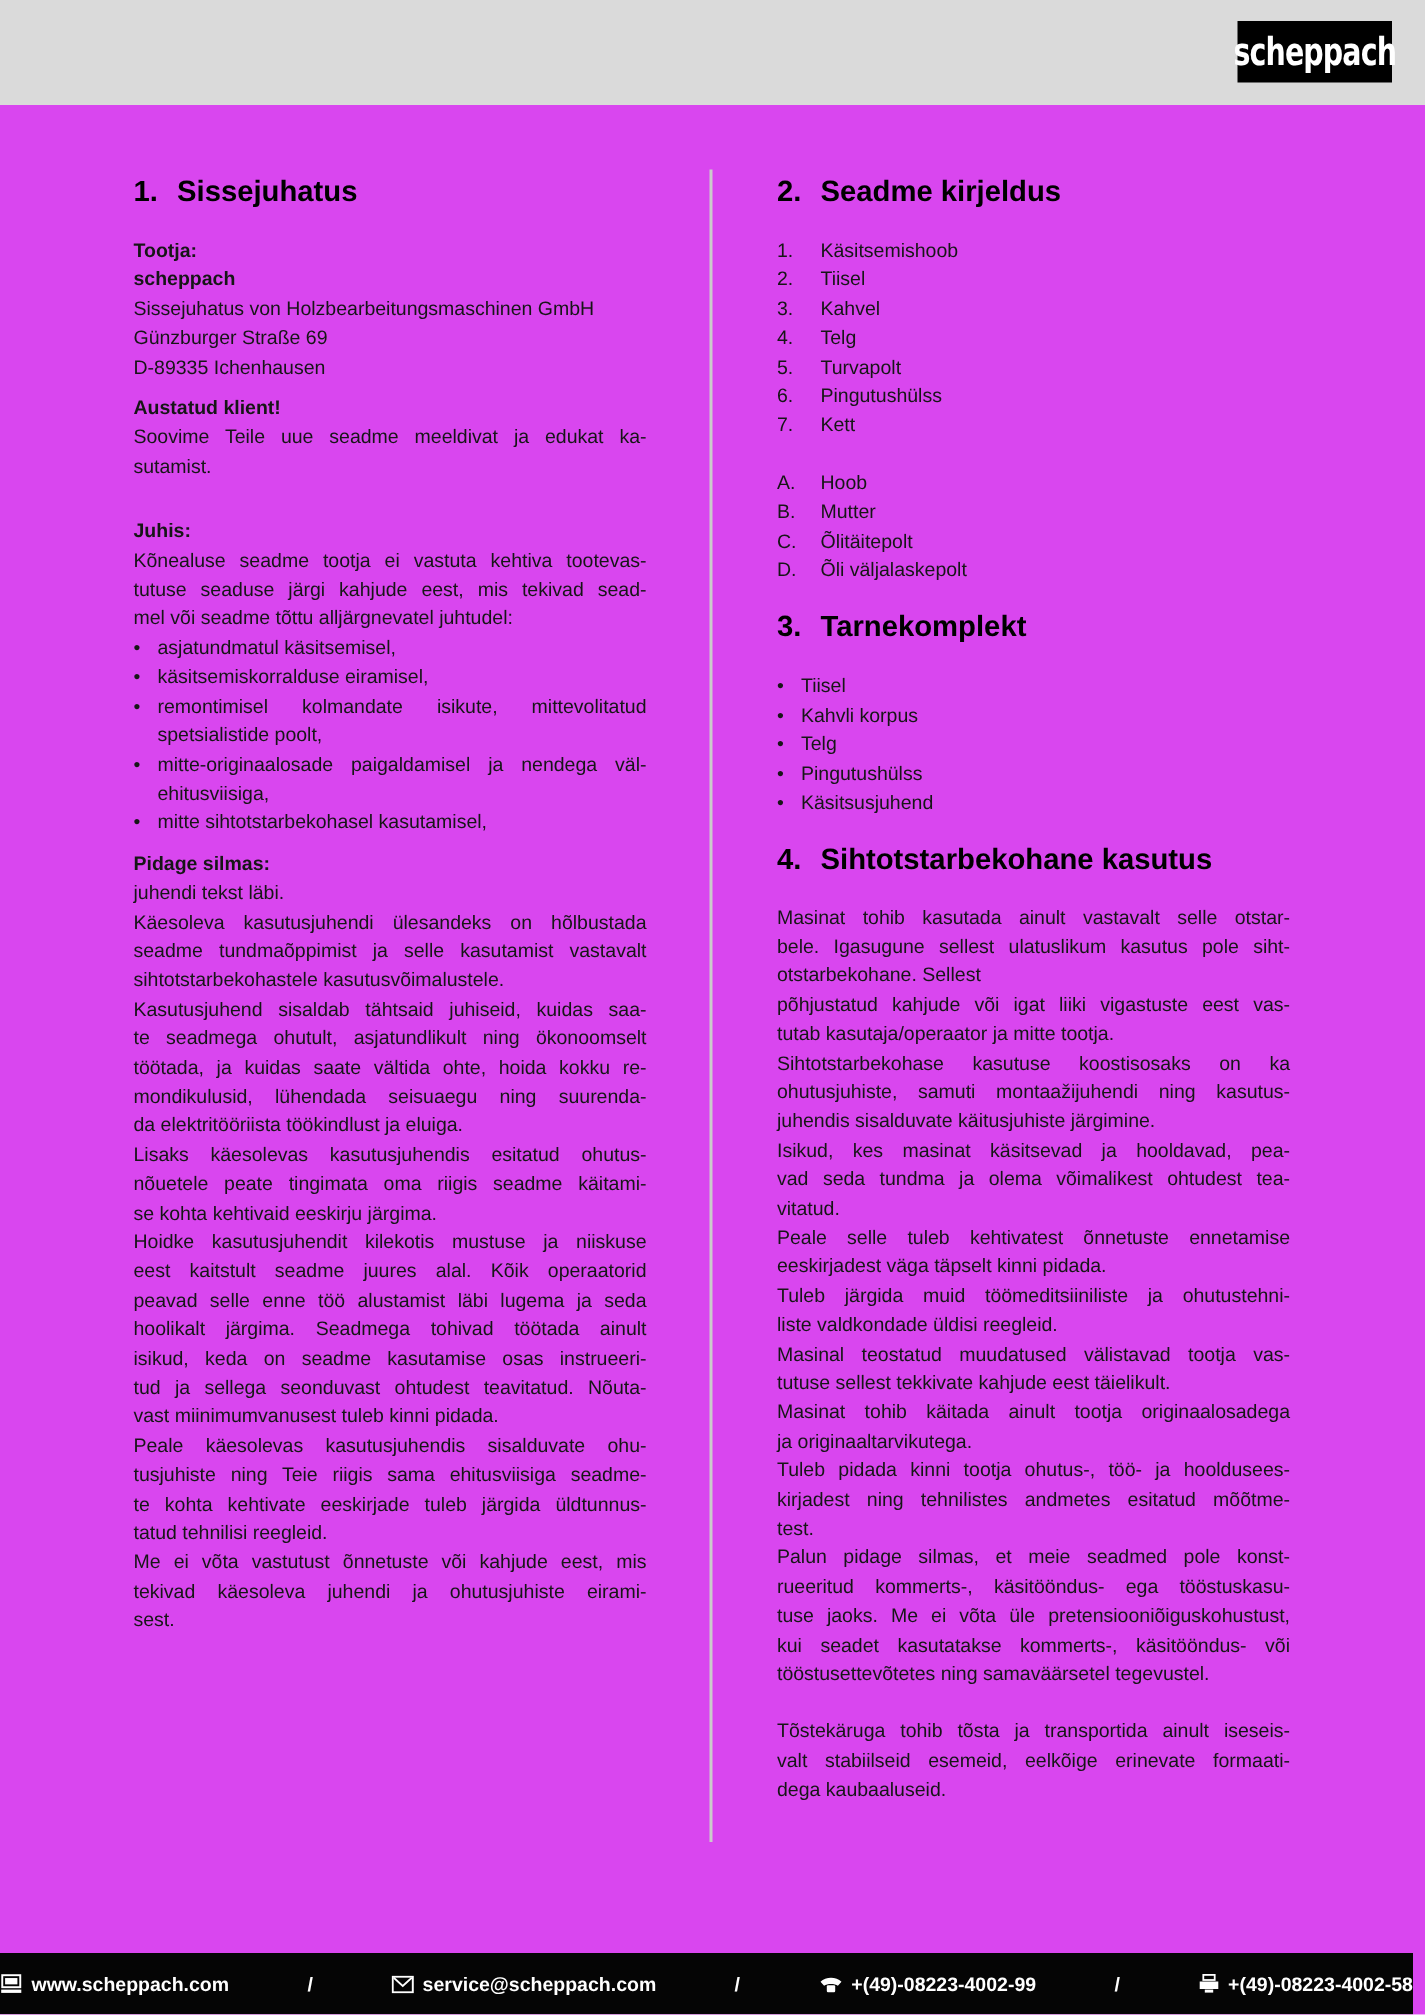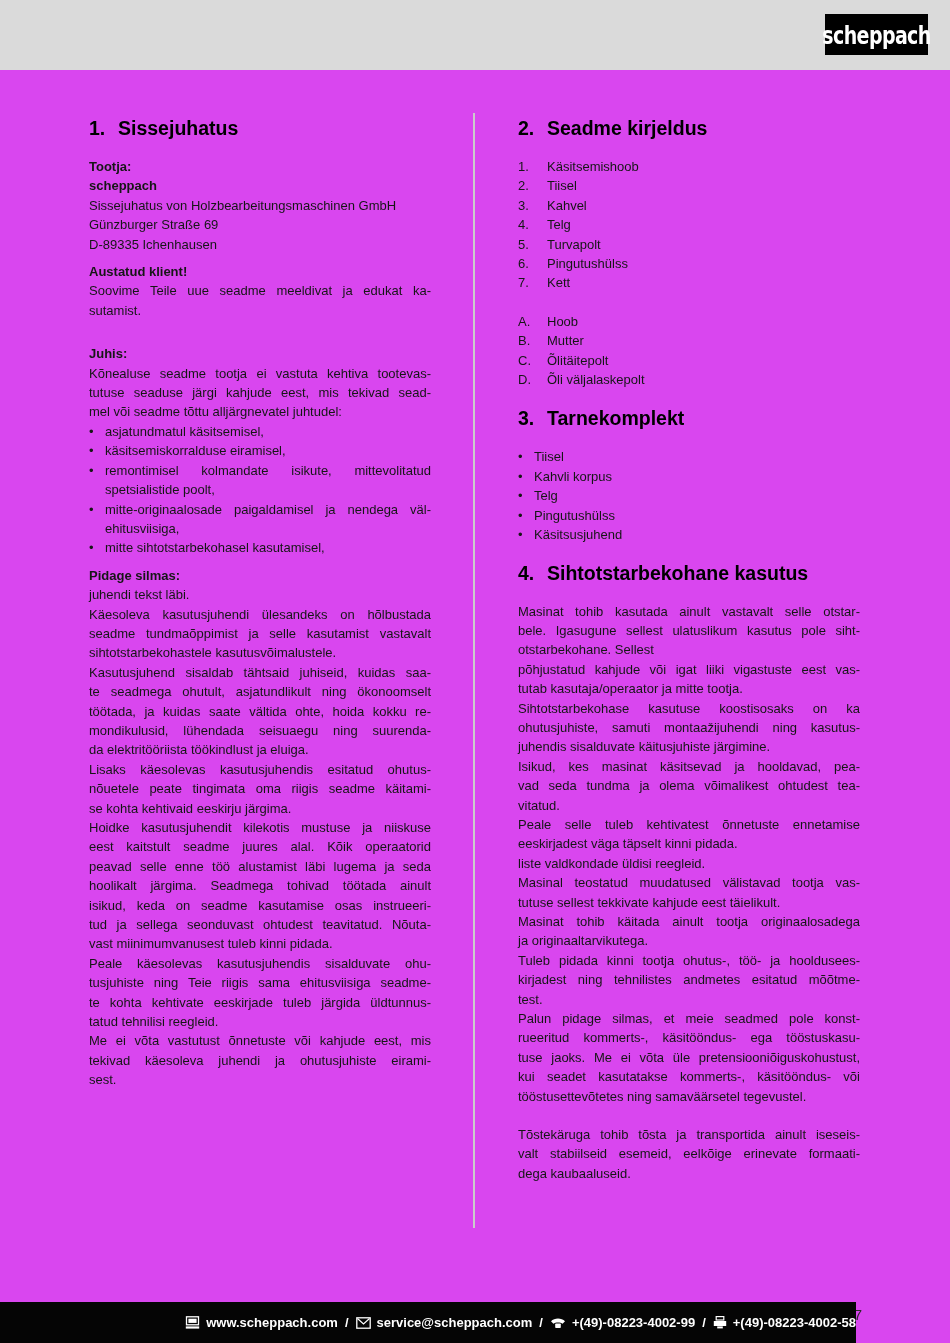--- a/index.html
+++ b/index.html
@@ -39,22 +39,22 @@
   .mbody { flex:1; min-width:0; }
   .mt-gap { margin-top:19px; }
   .head-gap3 { margin-top:18px; }
   .head-gap4 { margin-top:17px; }
   
   .page-num { position:absolute; top:1306px; right:88px; display:flex; align-items:center;
               font-size:15px; color:#2a2a2a; }
   .pn-sep { display:inline-block; margin:0 7px; color:#3a3a3a; font-weight:400;
             transform:scaleY(1.15); }
   
-  .footer { position:absolute; left:0; bottom:0; width:856px; height:41px; background:#050505;
-            display:flex; align-items:center; justify-content:flex-end;
+  .footer { position:absolute; left:0; bottom:0; width:942px; height:41px; background:#050505;
+            display:flex; align-items:center; justify-content:space-between;
             color:#fff; font-size:13px; font-weight:bold; }
   .fseg { display:flex; align-items:center; }
   .ficon { display:inline-flex; margin-right:6px; }
   .fsep { margin:0 7px; }
 </style>
 </head>
 <body>
 
 <div class="page">
 
@@ -320,20 +320,21 @@
           <div class="para">
             <div class="tl">Isikud, kes masinat käsitsevad ja hooldavad, pea-</div>
             <div class="tl">vad seda tundma ja olema võimalikest ohtudest tea-</div>
             <div class="tl">vitatud.</div>
           </div>
           <div class="para">
             <div class="tl">Peale selle tuleb kehtivatest õnnetuste ennetamise</div>
             <div class="tl">eeskirjadest väga täpselt kinni pidada.</div>
           </div>
           <div class="para">
+            <div class="tl">Tuleb järgida muid töömeditsiiniliste ja ohutustehni-</div>
             <div class="tl">liste valdkondade üldisi reegleid.</div>
           </div>
           <div class="para">
             <div class="tl">Masinal teostatud muudatused välistavad tootja vas-</div>
             <div class="tl">tutuse sellest tekkivate kahjude eest täielikult.</div>
           </div>
           <div class="para">
             <div class="tl">Masinat tohib käitada ainult tootja originaalosadega</div>
             <div class="tl">ja originaaltarvikutega.</div>
           </div>

